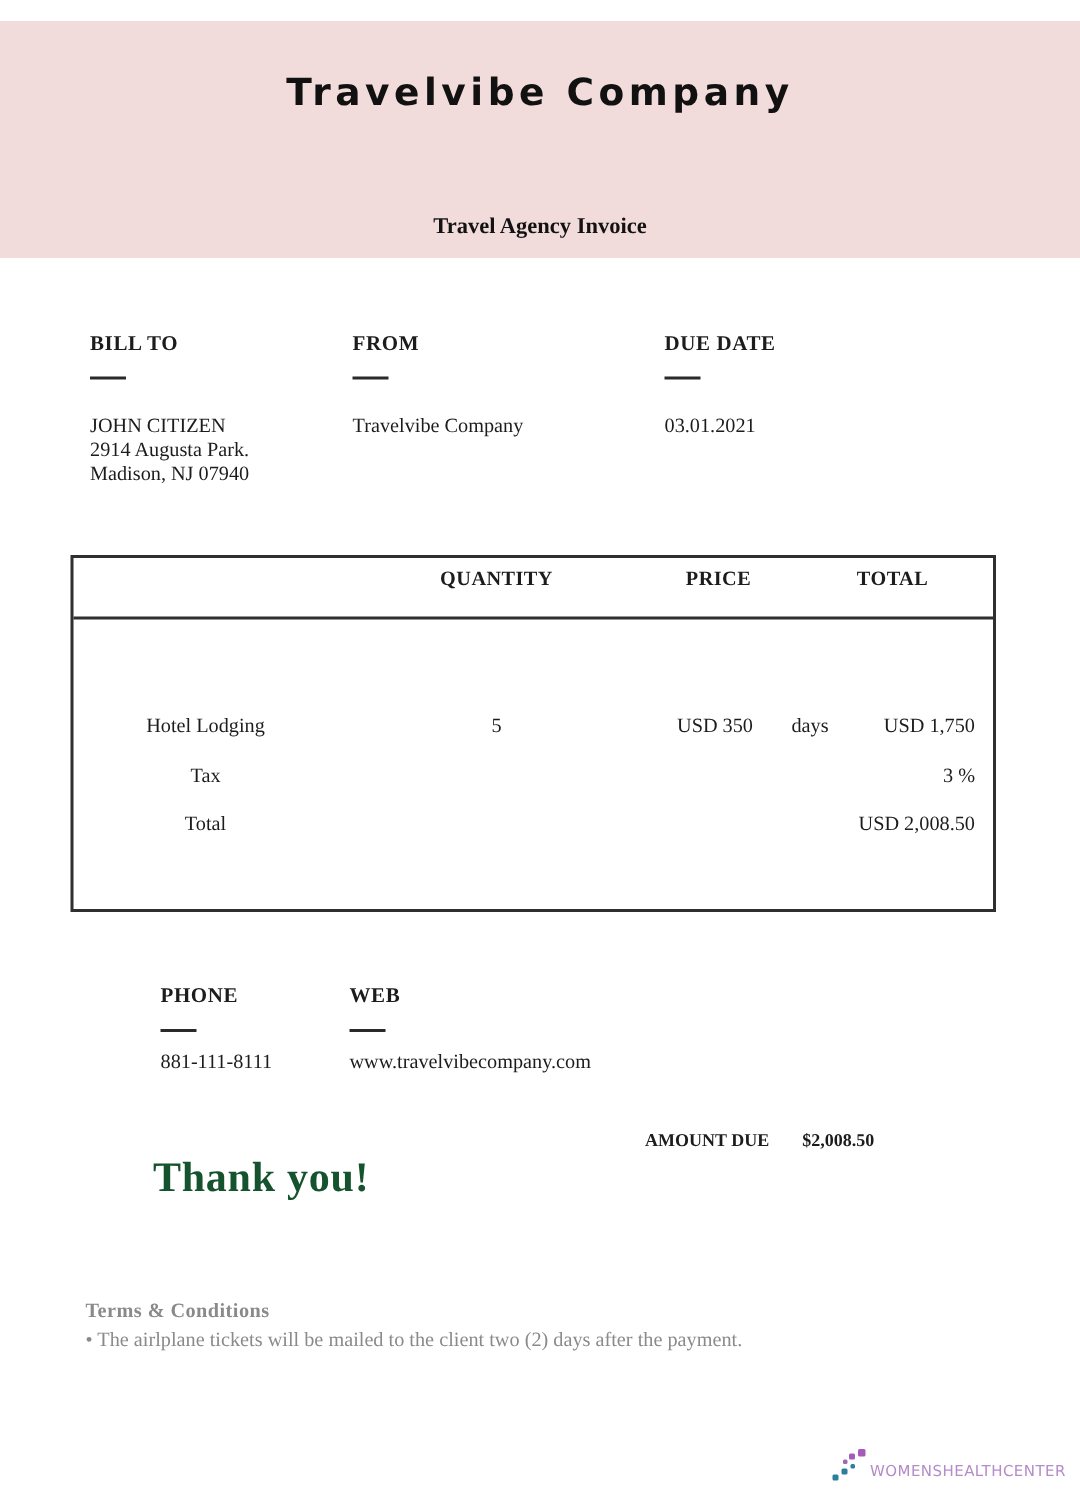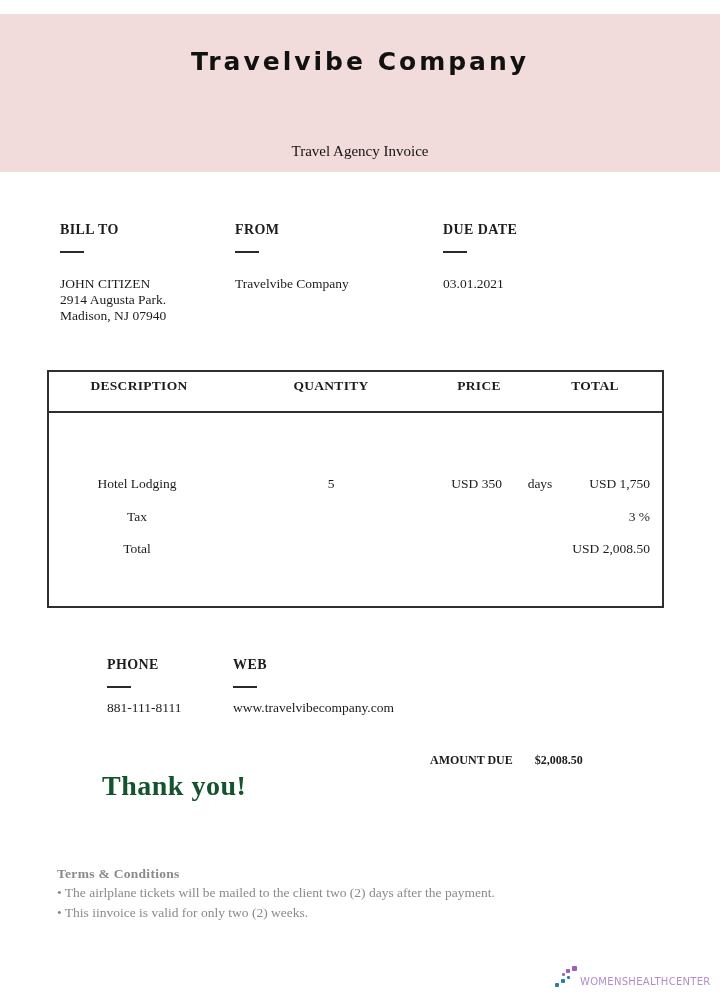--- a/index.html
+++ b/index.html
@@ -26,21 +26,21 @@
     font-family: "DejaVu Sans", sans-serif;
     font-weight: bold;
     font-size: 25px;
     letter-spacing: 3px;
     color: #111111;
   }
   .doc-title {
     position: absolute;
     left: 0; top: 129px; width: 100%;
     text-align: center;
-    font-weight: normal;
+    font-weight: bold;
     font-size: 15px;
     color: #121212;
   }
 
   
   .info-col { position: absolute; top: 222px; }
   .info-label {
     font-weight: bold;
     font-size: 14px;
     letter-spacing: 0.4px;
@@ -164,21 +164,20 @@
 
 <div class="info-col" style="left:443px;">
   <div class="info-label">DUE DATE</div>
   <div class="divider-line"></div>
   <div class="info-values">
     <div>03.01.2021</div>
   </div>
 </div>
 
 <div class="invoice-table">
-  <div class="hcell h-desc">DESCRIPTION</div>
   <div class="hcell h-qty">QUANTITY</div>
   <div class="hcell h-price">PRICE</div>
   <div class="hcell h-total">TOTAL</div>
   <div class="header-sep"></div>
 
   <div class="t-row r1">
     <span class="c-desc">Hotel Lodging</span>
     <span class="c-qty">5</span>
     <span class="c-price">USD 350</span>
     <span class="c-unit">days</span>
@@ -209,21 +208,20 @@
 <div class="amount-row">
   <span>AMOUNT DUE</span>
   <span>$2,008.50</span>
 </div>
 
 <div class="thank-you">Thank you!</div>
 
 <div class="terms">
   <div class="terms-title">Terms &amp; Conditions</div>
   <div class="terms-item">• The airlplane tickets will be mailed to the client two (2) days after the payment.</div>
-  <div class="terms-item">• This iinvoice is valid for only two (2) weeks.</div>
 </div>
 
 <div class="footer-logo">
   <div class="logo-swoosh">
     <i class="d1"></i>
       <i class="d2"></i>
       <i class="d3"></i>
       <i class="d4"></i>
       <i class="d5"></i>
       <i class="d6"></i>

